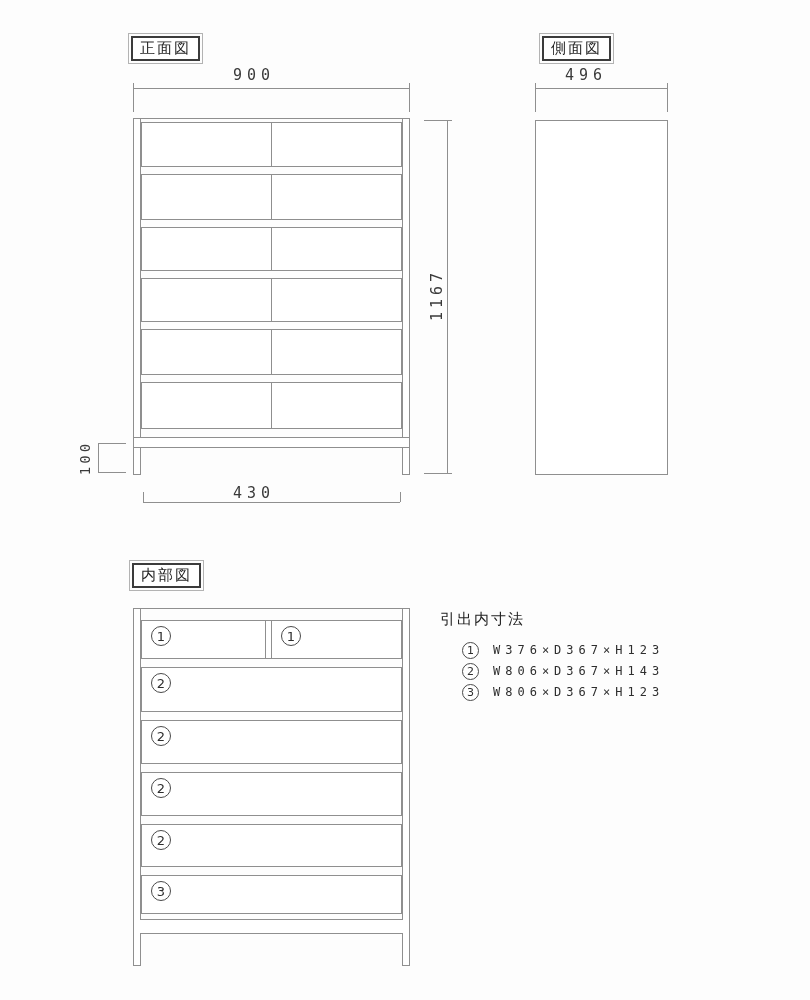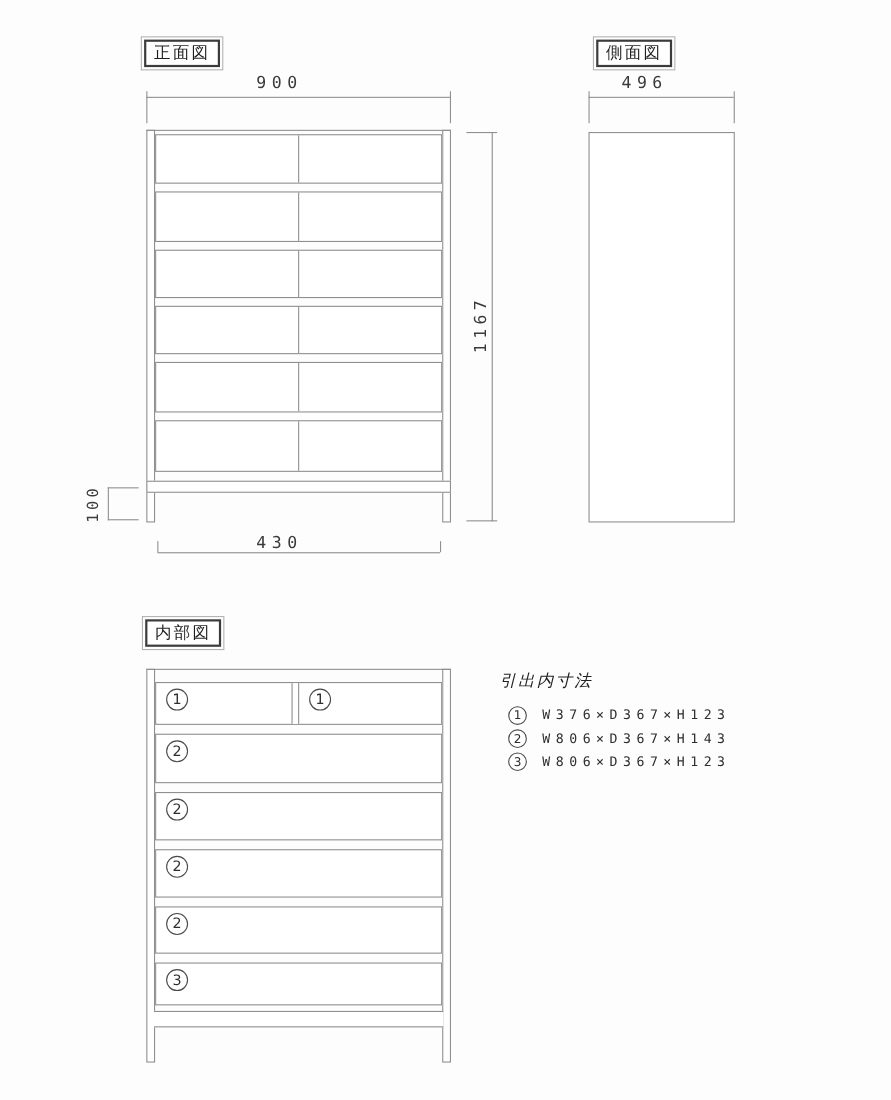--- a/index.html
+++ b/index.html
@@ -140,21 +140,21 @@
   <div class="box" style="left:141px;top:824px;width:261px;height:43px;">
     <div class="circ" style="left:9px;top:5px;">2</div>
   </div>
 
   <div class="box" style="left:141px;top:875px;width:261px;height:39px;">
     <div class="circ" style="left:9px;top:5px;">3</div>
   </div>
 
   <div class="railband" style="left:140px;top:919px;width:263px;height:15px;"></div>
 
-  <div class="legend-title" style="left:454px;top:610px;font-style:italic;">引出内寸法</div>
+  <div class="legend-title" style="left:440px;top:610px;">引出内寸法</div>
 
   <div class="leg-item" style="left:462px;top:641px;">
     <span class="circ-s">1</span>
     <span class="dims">W376×D367×H123</span>
   </div>
   <div class="leg-item" style="left:462px;top:662px;">
     <span class="circ-s">2</span>
     <span class="dims">W806×D367×H143</span>
   </div>
   <div class="leg-item" style="left:462px;top:683px;">

